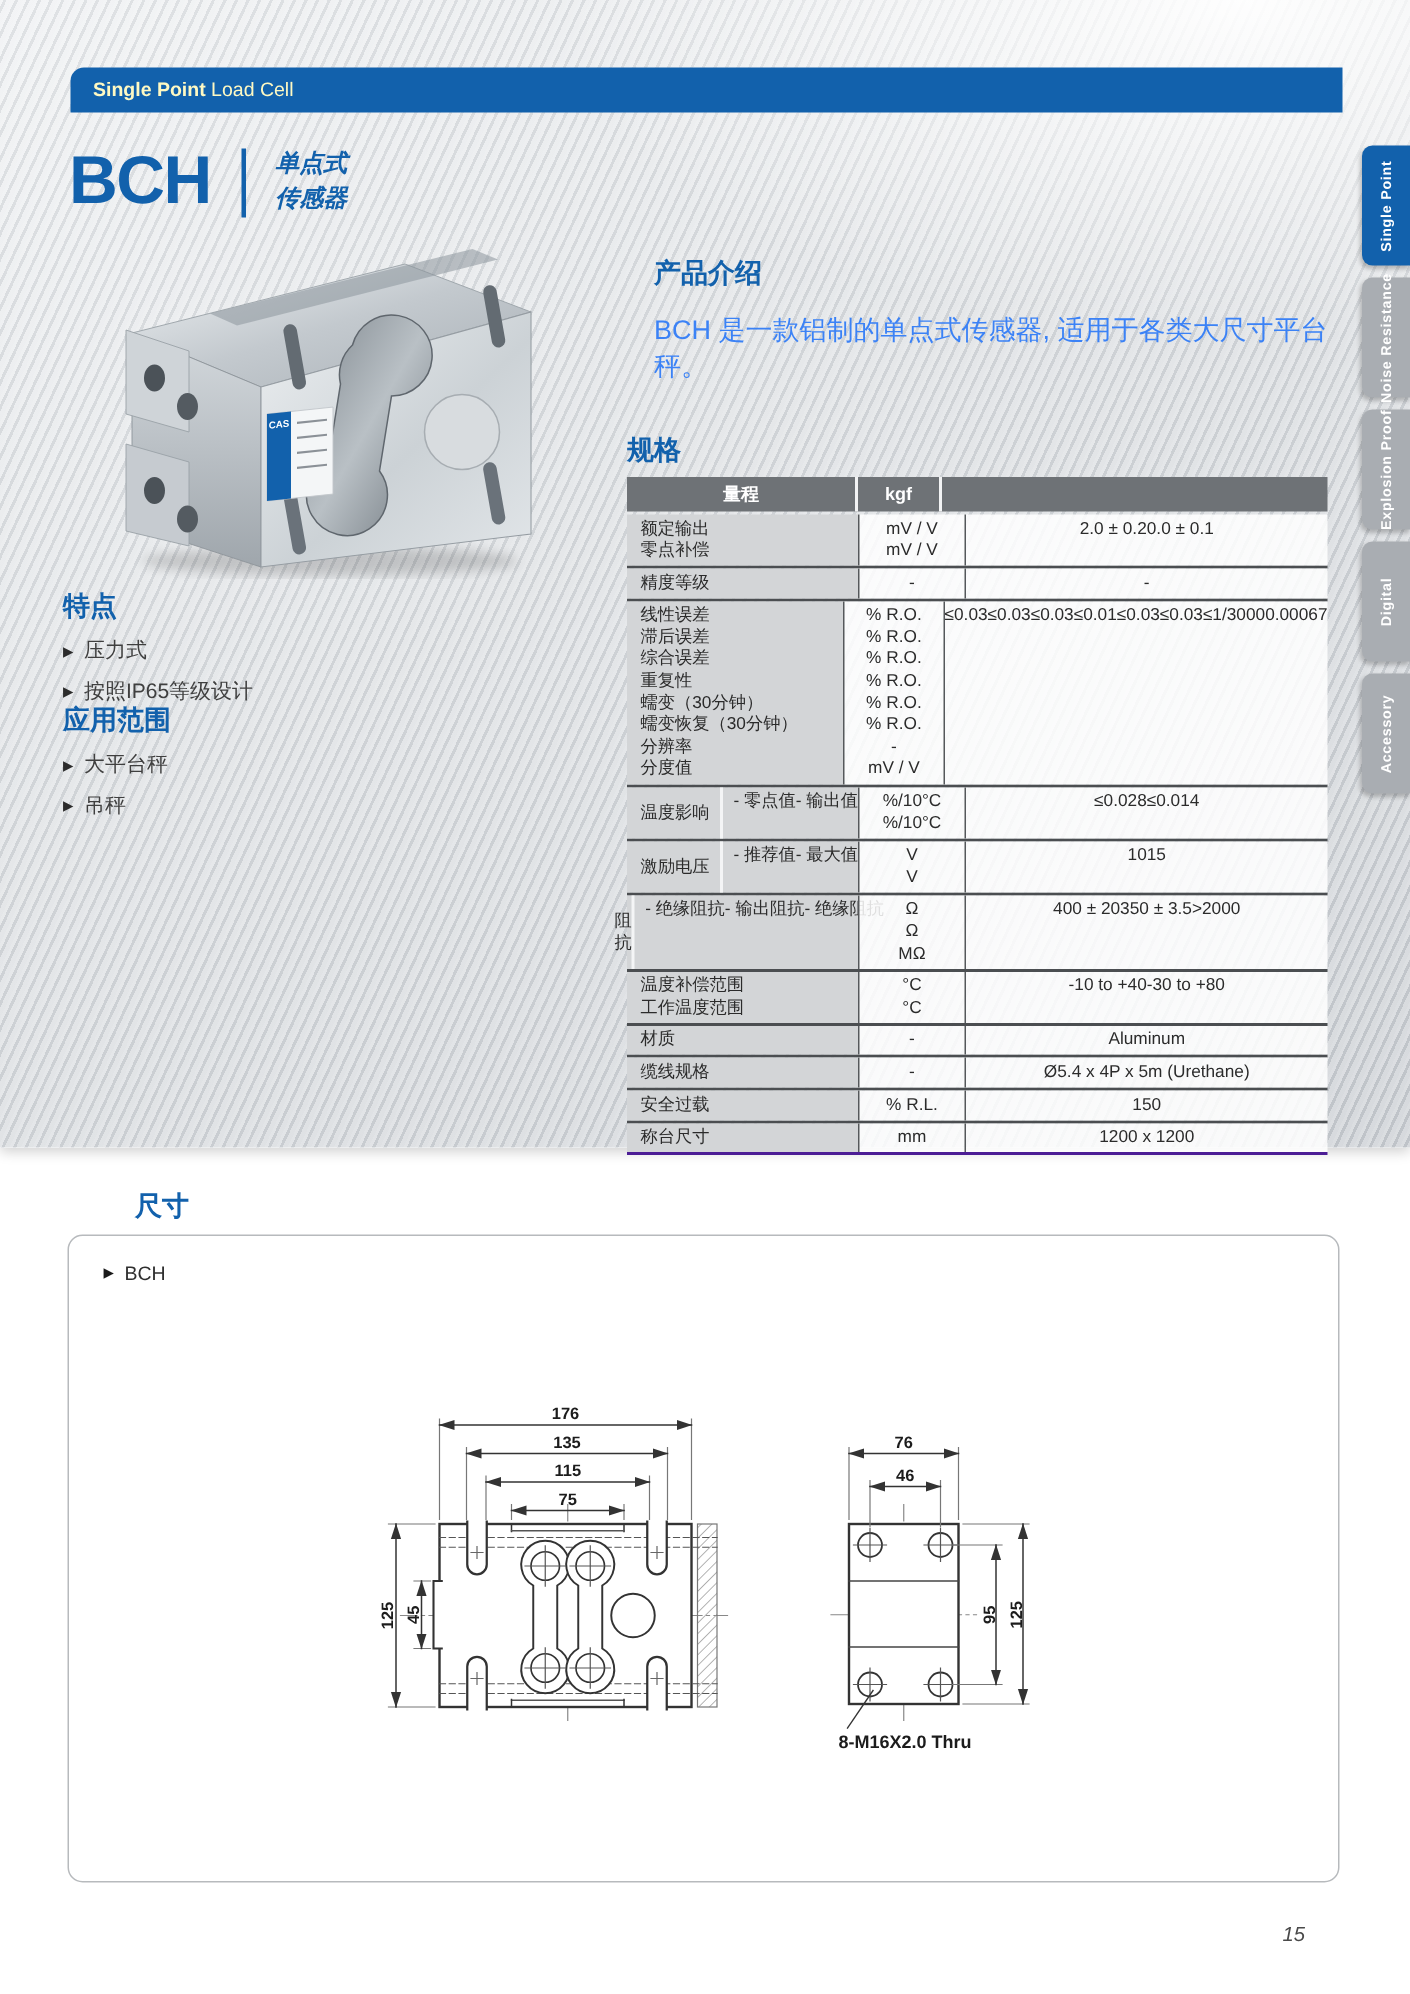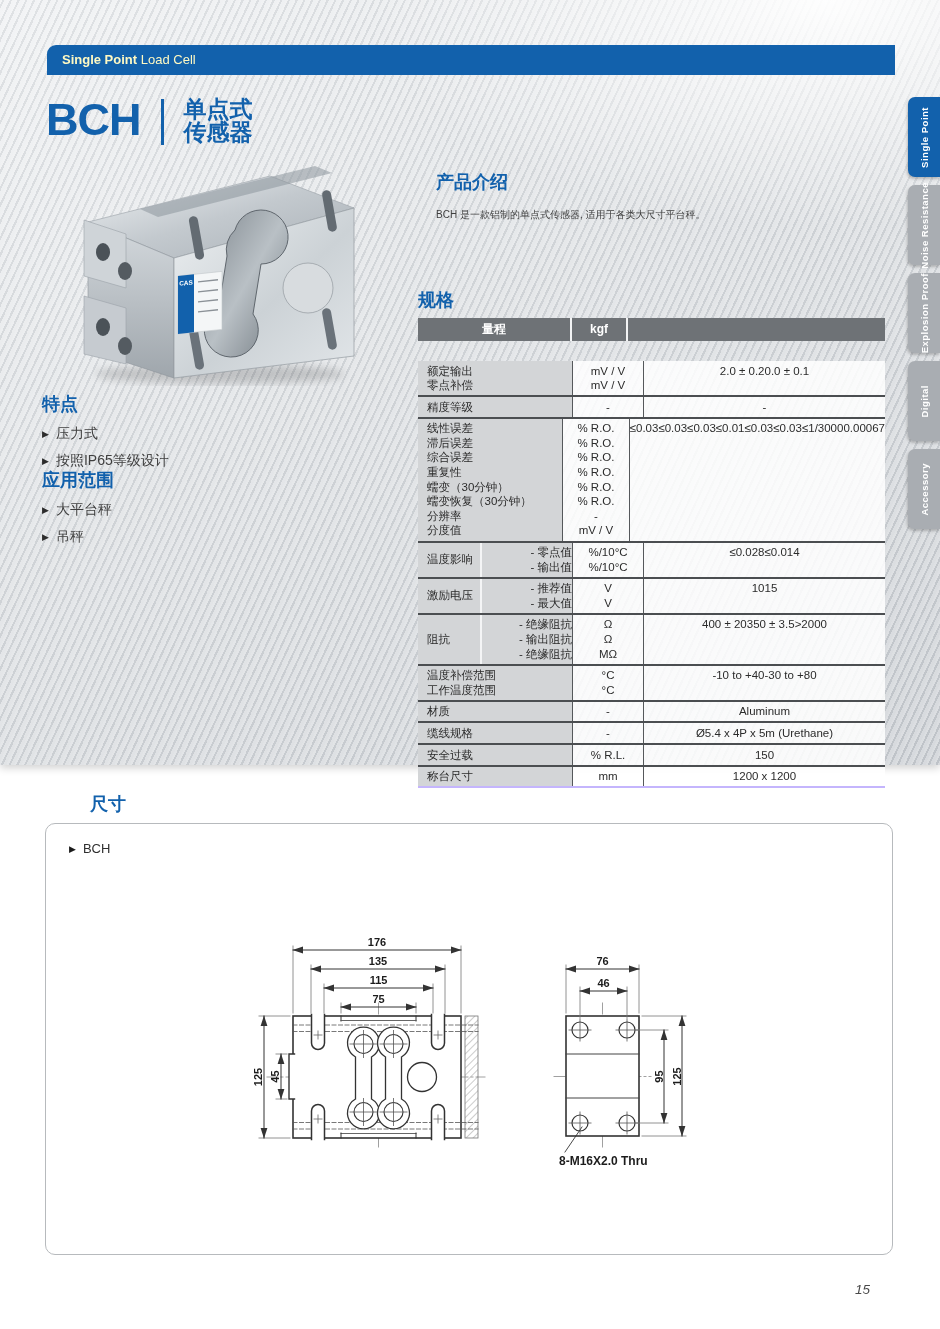--- a/index.html
+++ b/index.html
@@ -21,58 +21,58 @@
   .top-bar {
     position:absolute; left:47px; top:45px; width:848px; height:30px;
     background:#1261ac; border-radius:9px 0 0 0;
     color:#fef9c3; font-size:13px; line-height:30px; padding-left:15px;
   }
   .top-bar .b { font-weight:bold; }
   
   .title-row { position:absolute; left:46px; top:96px; display:flex; align-items:flex-start; }
   .model-name { font-size:45px; font-weight:bold; color:#1261ac; letter-spacing:-1px; line-height:48px; }
   .title-sep { width:3px; height:46px; background:#1261ac; margin:3px 20px 0 20px; }
-  .title-sub { font-size:23px; font-weight:bold; color:#1261ac; line-height:23px; padding-top:2px; }
+  .title-sub { font-size:16px; font-weight:bold; color:#1261ac; line-height:23px; padding-top:2px;font-style:italic; }
   
   .side-tabs { position:absolute; right:0; top:97px; width:32px; }
   .side-tab {
     width:32px; height:80px; margin-bottom:8px; background:#a9adb2;
     border-radius:7px 0 0 7px; display:flex; align-items:center; justify-content:center;
     box-shadow:-1px 2px 3px rgba(0,0,0,0.22);
   }
   .side-tab.active { background:#1261ac; }
   .side-tab span {
     writing-mode:vertical-rl; transform:rotate(180deg);
     color:#fff; font-size:9.5px; font-weight:bold; letter-spacing:0.5px; white-space:nowrap;
   }
   
   .sec-heading { font-size:18px; font-weight:bold; color:#1261ac; }
   
   .intro { position:absolute; left:436px; top:170px; width:480px; }
-  .intro p { margin-top:14px; font-size:10px; color:#404040; }
+  .intro p { margin-top:14px; font-size:18px; color:#3b82f6; }
   
   .features { position:absolute; left:42px; top:392px; }
   .applications { position:absolute; left:42px; top:468px; }
   .bullet-item { margin-top:9px; font-size:14px; color:#3f3f3f; display:flex; align-items:center; }
   .bullet-item .tri { font-size:9px; color:#2c2c2c; margin-right:7px; }
   
   .specs-heading { position:absolute; left:418px; top:288px; }
   .spec-table { position:absolute; left:418px; top:318px; width:467px; font-size:11.5px; color:#2b2b2b; }
-  .sp-header { display:flex; background:#6e7276; color:#fff; font-weight:bold; height:23px; line-height:23px; text-align:center; font-size:12px; margin-bottom:20px; }
+  .sp-header { display:flex; background:#6e7276; color:#fff; font-weight:bold; height:23px; line-height:23px; text-align:center; font-size:12px; margin-bottom:2px; }
   .sp-header .hc1 { width:154px; border-right:2px solid #f2f3f4; }
   .sp-header .hc2 { width:56px;  border-right:2px solid #f2f3f4; }
   .sp-header .hc3 { flex:1; }
-  .sp-body { border-bottom:2px solid #c4b5fd; }
+  .sp-body { border-bottom:2px solid #4c1d95; }
   .sp-group { display:flex; align-items:stretch; border-top:2px solid #4b4e51; }
   .sp-group:first-child { border-top:none; }
   .sp-label { width:154px; background:#d3d5d7; padding:2.5px 0; display:flex; flex-direction:column; justify-content:center; }
   .sp-label > .ln { padding-left:9px; }
   .sp-label.has-sub { flex-direction:row; padding:0; }
   .sp-main { width:64px; border-right:2px solid #f4f5f6; display:flex; align-items:center; padding-left:9px; }
-  .sp-subs { flex:1; display:flex; flex-direction:column; justify-content:center; padding:2.5px 0 2.5px 7px;align-items:flex-end; }
+  .sp-subs { flex:1; display:flex; flex-direction:row; justify-content:center; padding:2.5px 0 2.5px 7px; }
   .sp-unit { width:72px; background:rgba(255,255,255,0.85); border-left:1.5px solid #55585b; border-right:1.5px solid #55585b;
              display:flex; flex-direction:column; justify-content:center; text-align:center; padding:2.5px 0; }
   .sp-value { flex:1; background:rgba(255,255,255,0.85); display:flex; justify-content:center; text-align:center; padding:2.5px 0; }
   .ln { line-height:14.6px; white-space:nowrap; }
   
   .product-photo { position:absolute; left:70px; top:160px; }
   
   .dims-heading { position:absolute; left:42px; top:792px;margin-left:48px; }
   .dims-box { position:absolute; left:45px; top:823px; width:848px; height:432px;
               border:1px solid #b7babd; border-radius:10px; background:#fff; }

